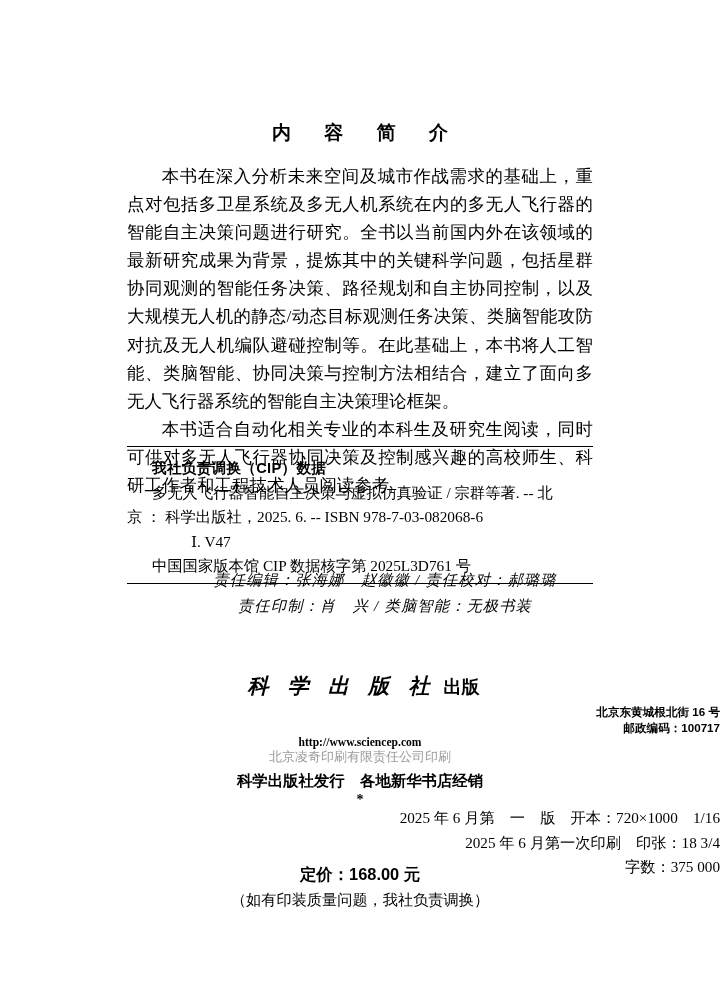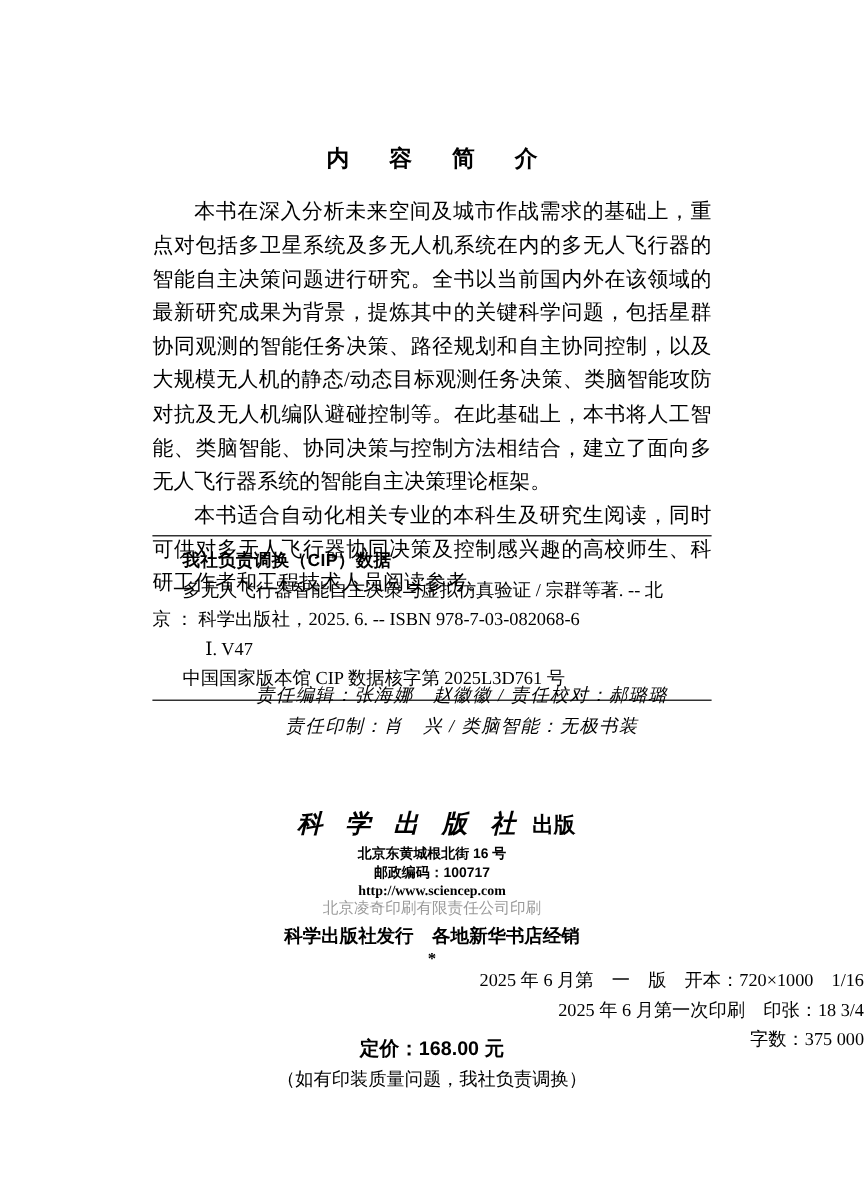--- a/index.html
+++ b/index.html
@@ -78,21 +78,21 @@
     letter-spacing: 0.3px;
   }
   .cip-entry {
     margin-left: 25px;
     text-indent: 0;
   }
   .cip-entry.wrap {
     margin-left: 0;
   }
   .cip-class {
-    margin-left: 44px;
+    margin-left: 64px;
   }
   .cip-verify {
     margin-left: 25px;
   }
 
   
   .credits {
     position: absolute;
     top: 567px;
     left: 0;
@@ -136,20 +136,21 @@
     font-size: 18px;
     font-weight: bold;
     margin-left: 7px;
     vertical-align: baseline;
   }
   .pub-addr {
     font-size: 11.6px;
     line-height: 15.5px;
     font-weight: bold;
     font-family: "Liberation Sans", "DejaVu Sans", sans-serif;
+    text-align: right;
   }
   .pub-url {
     font-size: 11.6px;
     line-height: 16px;
     font-weight: bold;
     font-family: "Liberation Serif", "DejaVu Serif", serif;
   }
 
   .printer {
     position: absolute;

